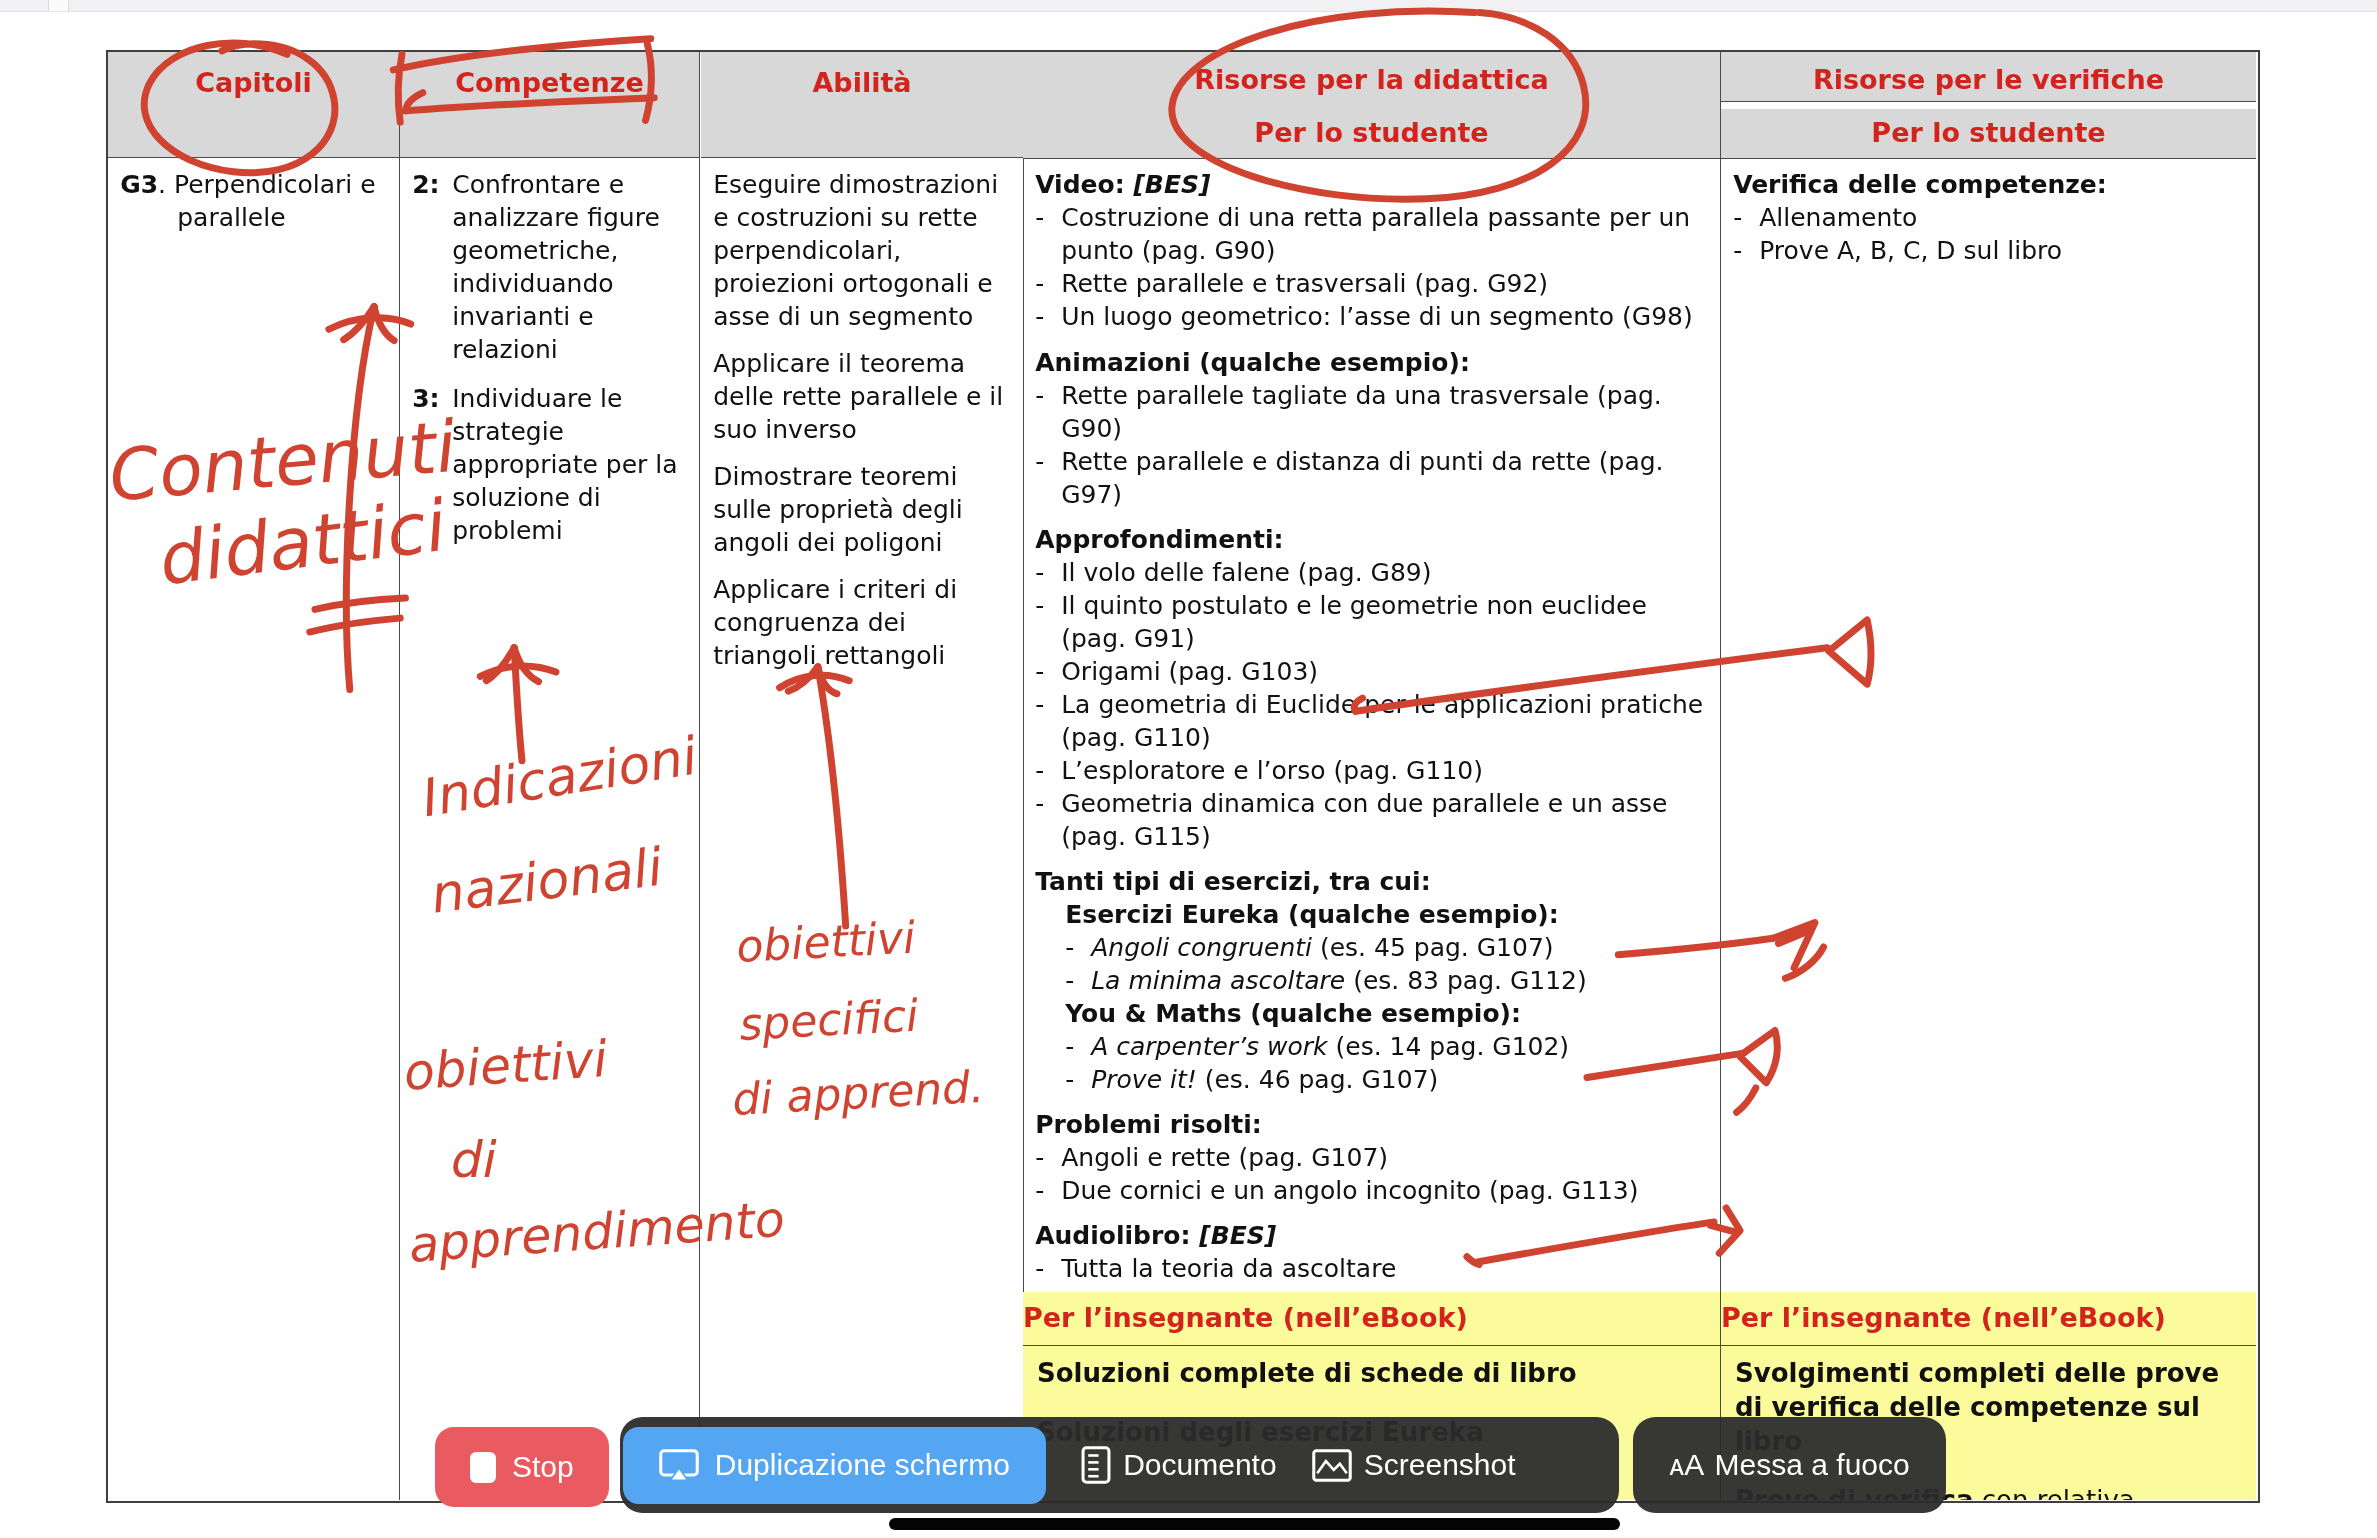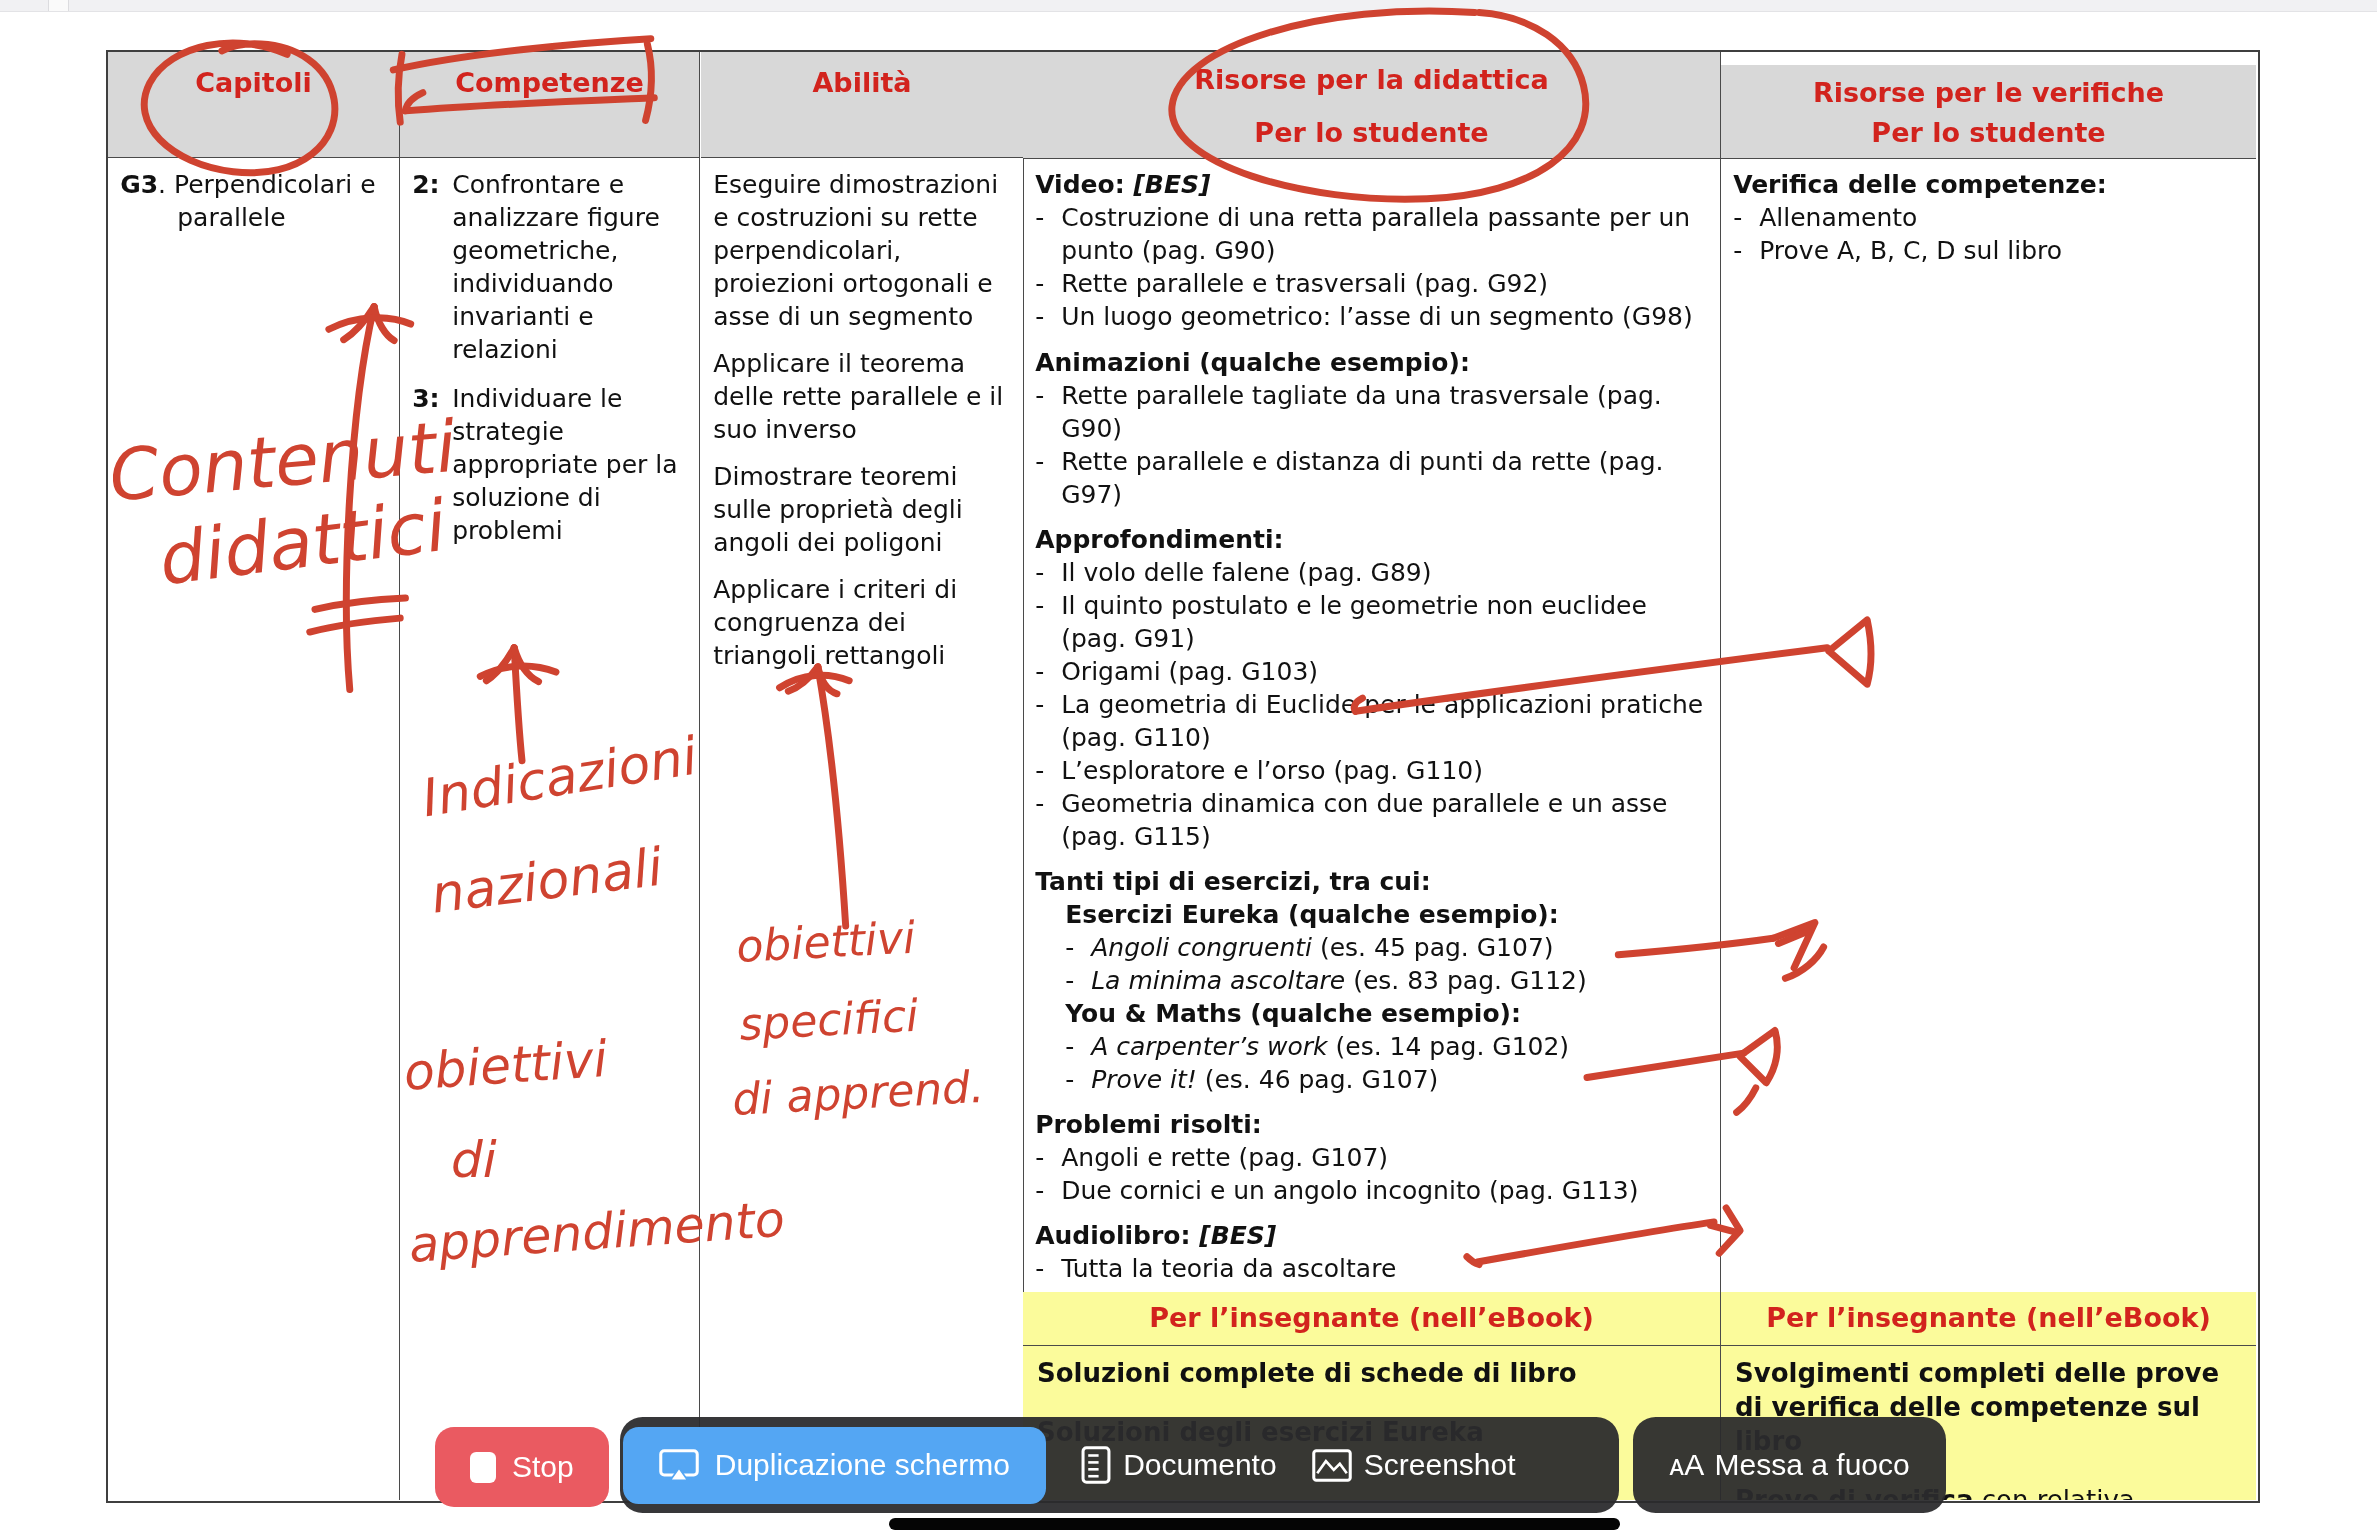--- a/index.html
+++ b/index.html
@@ -10,21 +10,21 @@
 
   
   .tbl{position:absolute;left:106px;top:50px;width:2154px;height:1453px;border:2.6px solid #3f3f3f;box-sizing:border-box;background:#fff;}
   .cell{position:absolute;box-sizing:border-box;overflow:hidden;}
   .br{border-right:1.7px solid #4a4a4a;}
   .bb{border-bottom:1.7px solid #4a4a4a;}
   .hdr{background:#d8d8d8;color:#d2231d;font-weight:bold;font-size:27px;text-align:center;}
   .hdr.toppad{padding-top:15px;}
   .hdr.mid{line-height:55px;}
   .hdr.mid2{line-height:48px;}
-  .yhdr{background:#fbfb9b;color:#d2231d;font-weight:bold;font-size:27px;text-align:center;line-height:52px;}
+  .yhdr{background:#fbfb9b;color:#d2231d;font-weight:bold;font-size:27px;text-align:left;line-height:52px;}
   .ybody{background:#fbfb9b;padding:10.4px 14px;font-size:26px;line-height:34px;font-weight:bold;}
   .body-pad{padding:10.4px 12.2px;font-size:25px;line-height:33px;}
 
   .ind2{padding-left:57px;}
   .comp-item{display:flex;margin-bottom:15.7px;}
   .comp-num{width:40px;flex:none;font-weight:bold;}
   .abil-p{margin:0 0 14px 0;}
 
   .sec-title{font-weight:bold;}
   .sec{margin-top:12.2px;}
@@ -76,21 +76,21 @@
     </div>
     <div class="cell hdr toppad br bb" style="left:593px;top:0;width:323px;height:106px;">
       <span>Abilità</span>
     </div>
     <div class="cell hdr mid br bb" style="left:915px;top:0;width:698px;height:67px;">
       <span>Risorse per la didattica</span>
     </div>
     <div class="cell hdr mid2 br bb" style="left:915px;top:57px;width:698px;height:50px;">
       <span>Per lo studente</span>
     </div>
-    <div class="cell hdr mid bb" style="left:1613px;top:0;width:535px;height:50px;margin-top:13px;">
+    <div class="cell hdr mid bb" style="left:1613px;top:0;width:535px;height:50px;">
       <span>Risorse per le verifiche</span>
     </div>
     <div class="cell hdr mid2 bb" style="left:1613px;top:57px;width:535px;height:50px;">
       <span>Per lo studente</span>
     </div>
 
     <div class="cell br body-pad" style="left:0;top:106px;width:292px;height:1342px;">
       <div>
         <b>G3</b><span>. </span><span>Perpendicolari e</span>
       </div>

